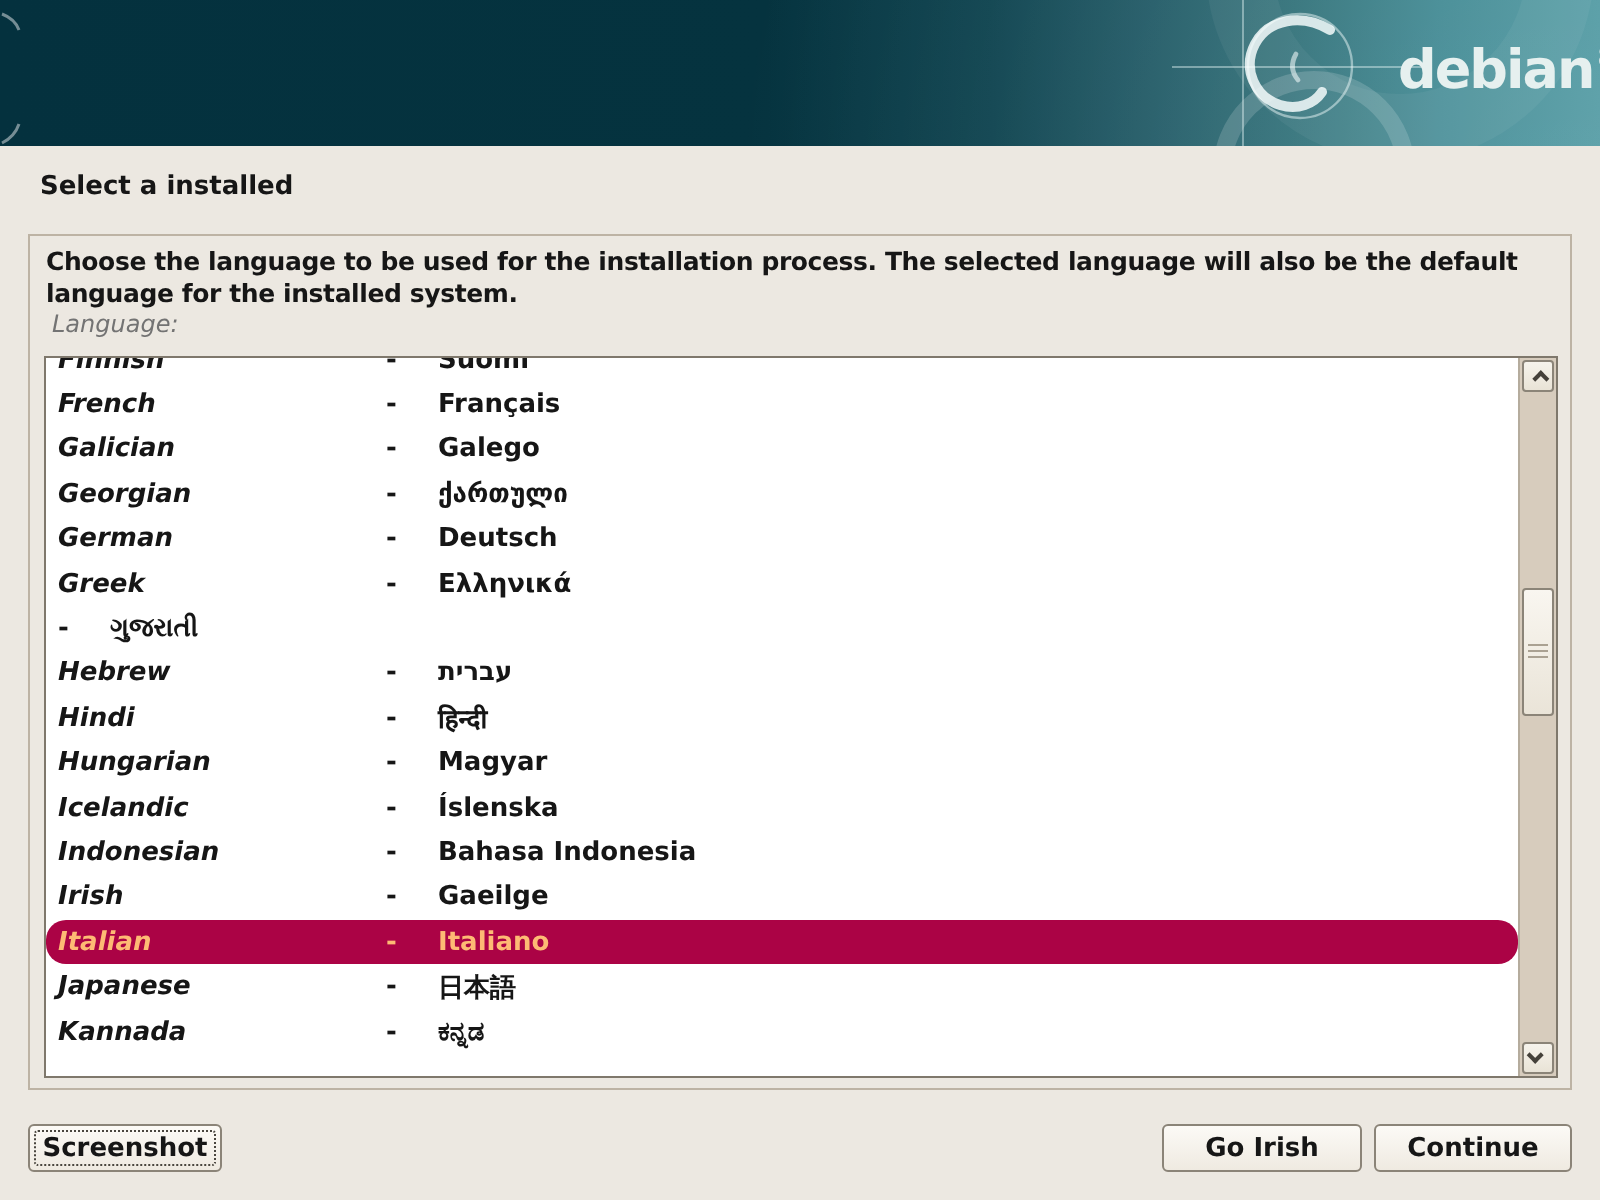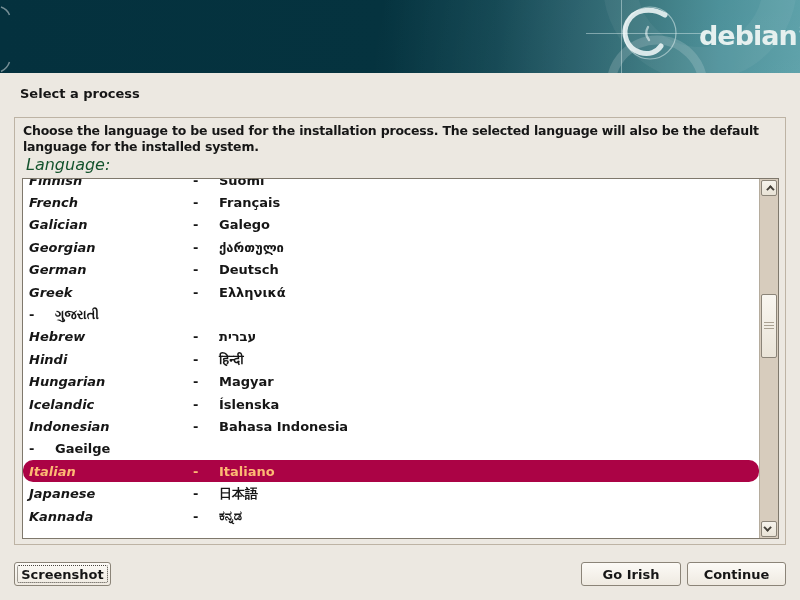--- a/index.html
+++ b/index.html
@@ -41,21 +41,21 @@
     position: absolute; left: 14px; top: 117px; width: 772px; height: 428px;
     border: 1px solid #bdb3a4;
   }
   .description {
     position: absolute; left: 8px; top: 5px; width: 757px;
     font-size: 12.5px; font-weight: bold; line-height: 16px;
     letter-spacing: -0.2px;
   }
   .field-label {
     position: absolute; left: 11px; top: 37px;
-    font-size: 16px; font-style: italic; color: #14532d;
+    font-size: 12px; font-style: italic; color: #737373;
   }
 
   
   .list-box {
     position: absolute; left: 7px; top: 60px; width: 757px; height: 361px;
     background: #ffffff; border: 1px solid #7f786c;
     display: flex;
   }
   .rows-viewport { flex: 1; overflow: hidden; position: relative; }
   .rows { margin-top: -10px; }
@@ -129,21 +129,21 @@
     <line x1="621.5" y1="0" x2="621.5" y2="73" stroke="rgba(225,242,242,0.45)" stroke-width="1"></line>
 
     <circle cx="650" cy="33" r="26" fill="none" stroke="rgba(235,248,248,0.5)" stroke-width="1.2"></circle>
 
     <path d="M 665 15 C 651 6.5 634 9.5 627.5 22 C 621 34.5 627.5 48.5 640 52.5 C 649 55.2 657 52 661 46" fill="none" stroke="rgba(250,255,255,0.82)" stroke-width="5" stroke-linecap="round"></path>
     <path d="M 648 27 q -4 7 1 13" fill="none" stroke="rgba(250,255,255,0.55)" stroke-width="2.4" stroke-linecap="round"></path>
   </svg>
   <div class="brand"><span>debian</span><span class="brand-version">8</span></div>
 </div>
 
-<div class="page-title">Select a process</div>
+<div class="page-title">Select a installed</div>
 
 <div class="main-frame">
   <div class="description">Choose the language to be used for the installation process. The selected language will also be the default language for the installed system.</div>
   <div class="field-label">Language:</div>
 
   <div class="list-box">
     <div class="rows-viewport">
       <div class="rows">
           <div class="lang-row">
             <span class="c-en">Finnish</span>
@@ -198,20 +198,21 @@
             <span class="c-en">Icelandic</span>
             <span class="c-dash">-</span>
             <span class="c-native">Íslenska</span>
           </div>
           <div class="lang-row">
             <span class="c-en">Indonesian</span>
             <span class="c-dash">-</span>
             <span class="c-native">Bahasa Indonesia</span>
           </div>
           <div class="lang-row">
+            <span class="c-en">Irish</span>
             <span class="c-dash">-</span>
             <span class="c-native">Gaeilge</span>
           </div>
           <div class="lang-row selected">
             <span class="c-en">Italian</span>
             <span class="c-dash">-</span>
             <span class="c-native">Italiano</span>
           </div>
           <div class="lang-row">
             <span class="c-en">Japanese</span>

